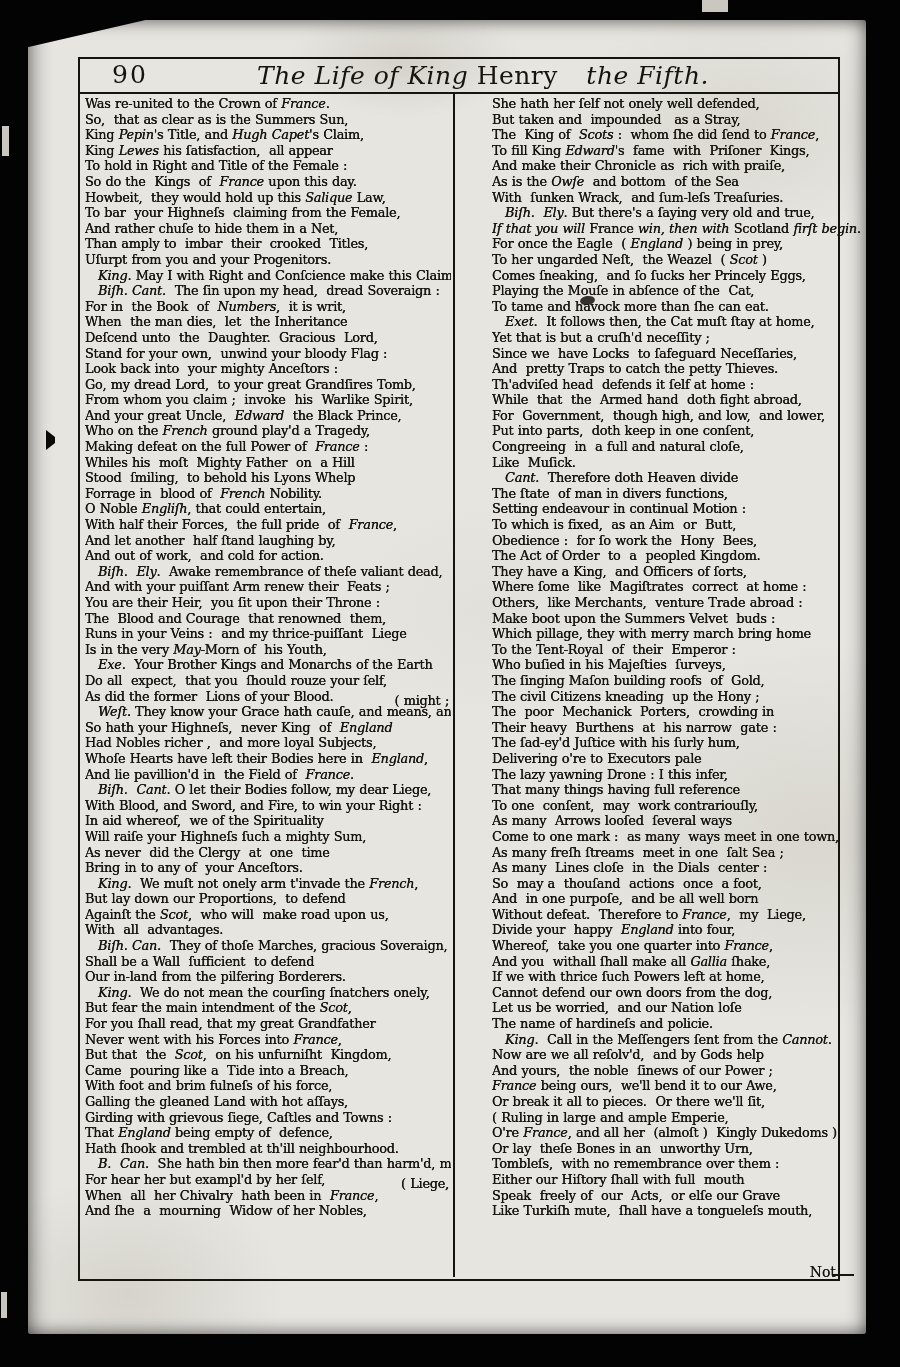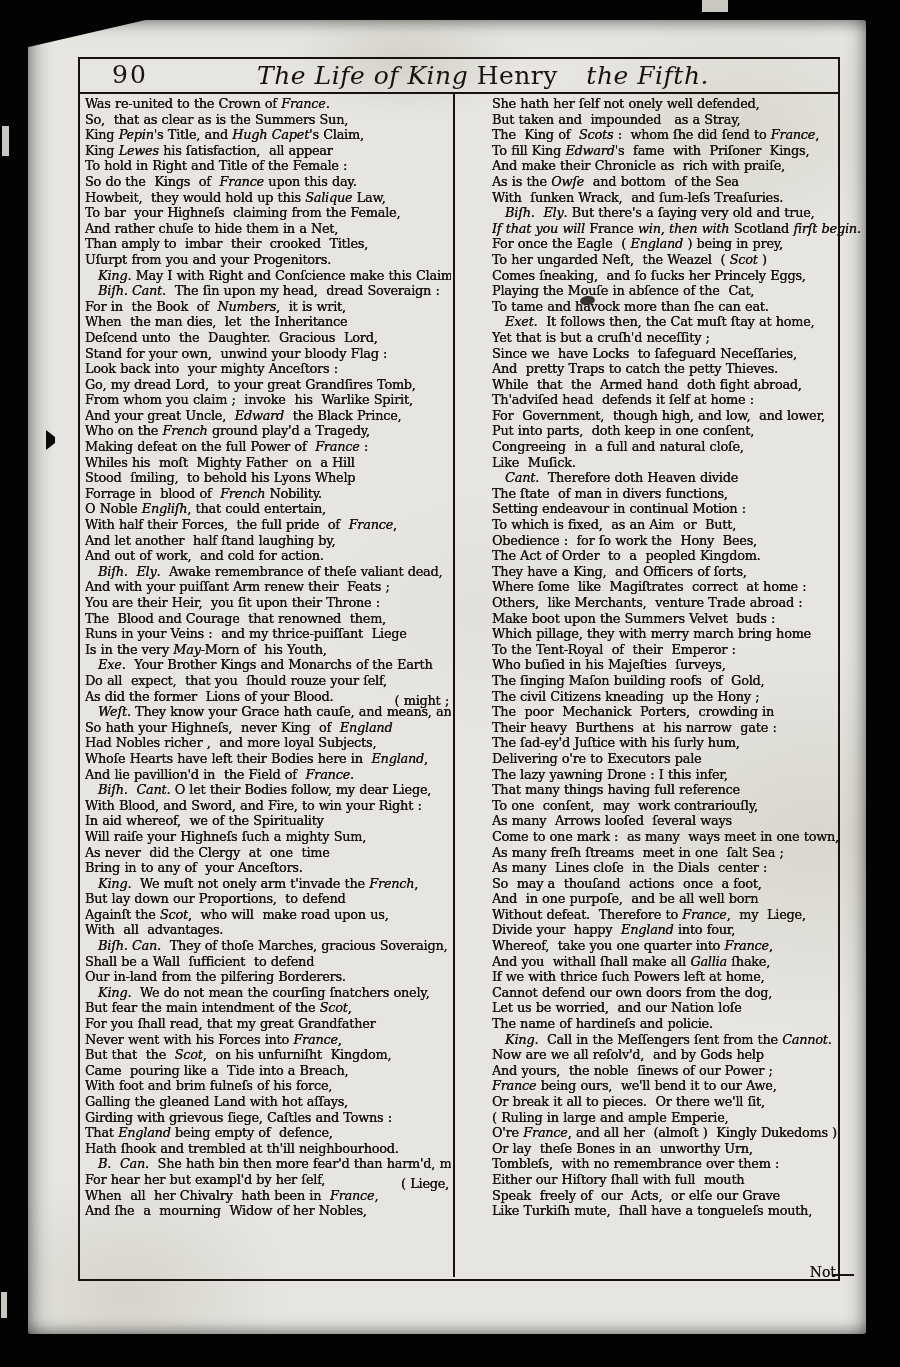--- a/index.html
+++ b/index.html
@@ -185,22 +185,22 @@
       <div class="line"><i>If that you will</i> France <i>win, then with</i> Scotland <i>firſt begin</i>.</div>
       <div class="line">For once the Eagle  ( <i>England</i> ) being in prey,</div>
       <div class="line">To her ungarded Neſt,  the Weazel  ( <i>Scot</i> )</div>
       <div class="line">Comes ſneaking,  and ſo ſucks her Princely Eggs,</div>
       <div class="line">Playing the Mouſe in abſence of the  Cat,</div>
       <div class="line">To tame and havock more than ſhe can eat.</div>
       <div class="line">   <i>Exet</i>.  It follows then, the Cat muſt ſtay at home,</div>
       <div class="line">Yet that is but a cruſh'd neceſſity ;</div>
       <div class="line">Since we  have Locks  to ſafeguard Neceſſaries,</div>
       <div class="line">And  pretty Traps to catch the petty Thieves.</div>
+      <div class="line">Th'adviſed head  defends it ſelf at home :</div>
       <div class="line">While  that  the  Armed hand  doth fight abroad,</div>
-      <div class="line">Th'adviſed head  defends it ſelf at home :</div>
       <div class="line">For  Government,  though high, and low,  and lower,</div>
       <div class="line">Put into parts,  doth keep in one conſent,</div>
       <div class="line">Congreeing  in  a full and natural cloſe,</div>
       <div class="line">Like  Muſick.</div>
       <div class="line">   <i>Cant</i>.  Therefore doth Heaven divide</div>
       <div class="line">The ſtate  of man in divers functions,</div>
       <div class="line">Setting endeavour in continual Motion :</div>
       <div class="line">To which is fixed,  as an Aim  or  Butt,</div>
       <div class="line">Obedience :  for ſo work the  Hony  Bees,</div>
       <div class="line">The Act of Order  to  a  peopled Kingdom.</div>

